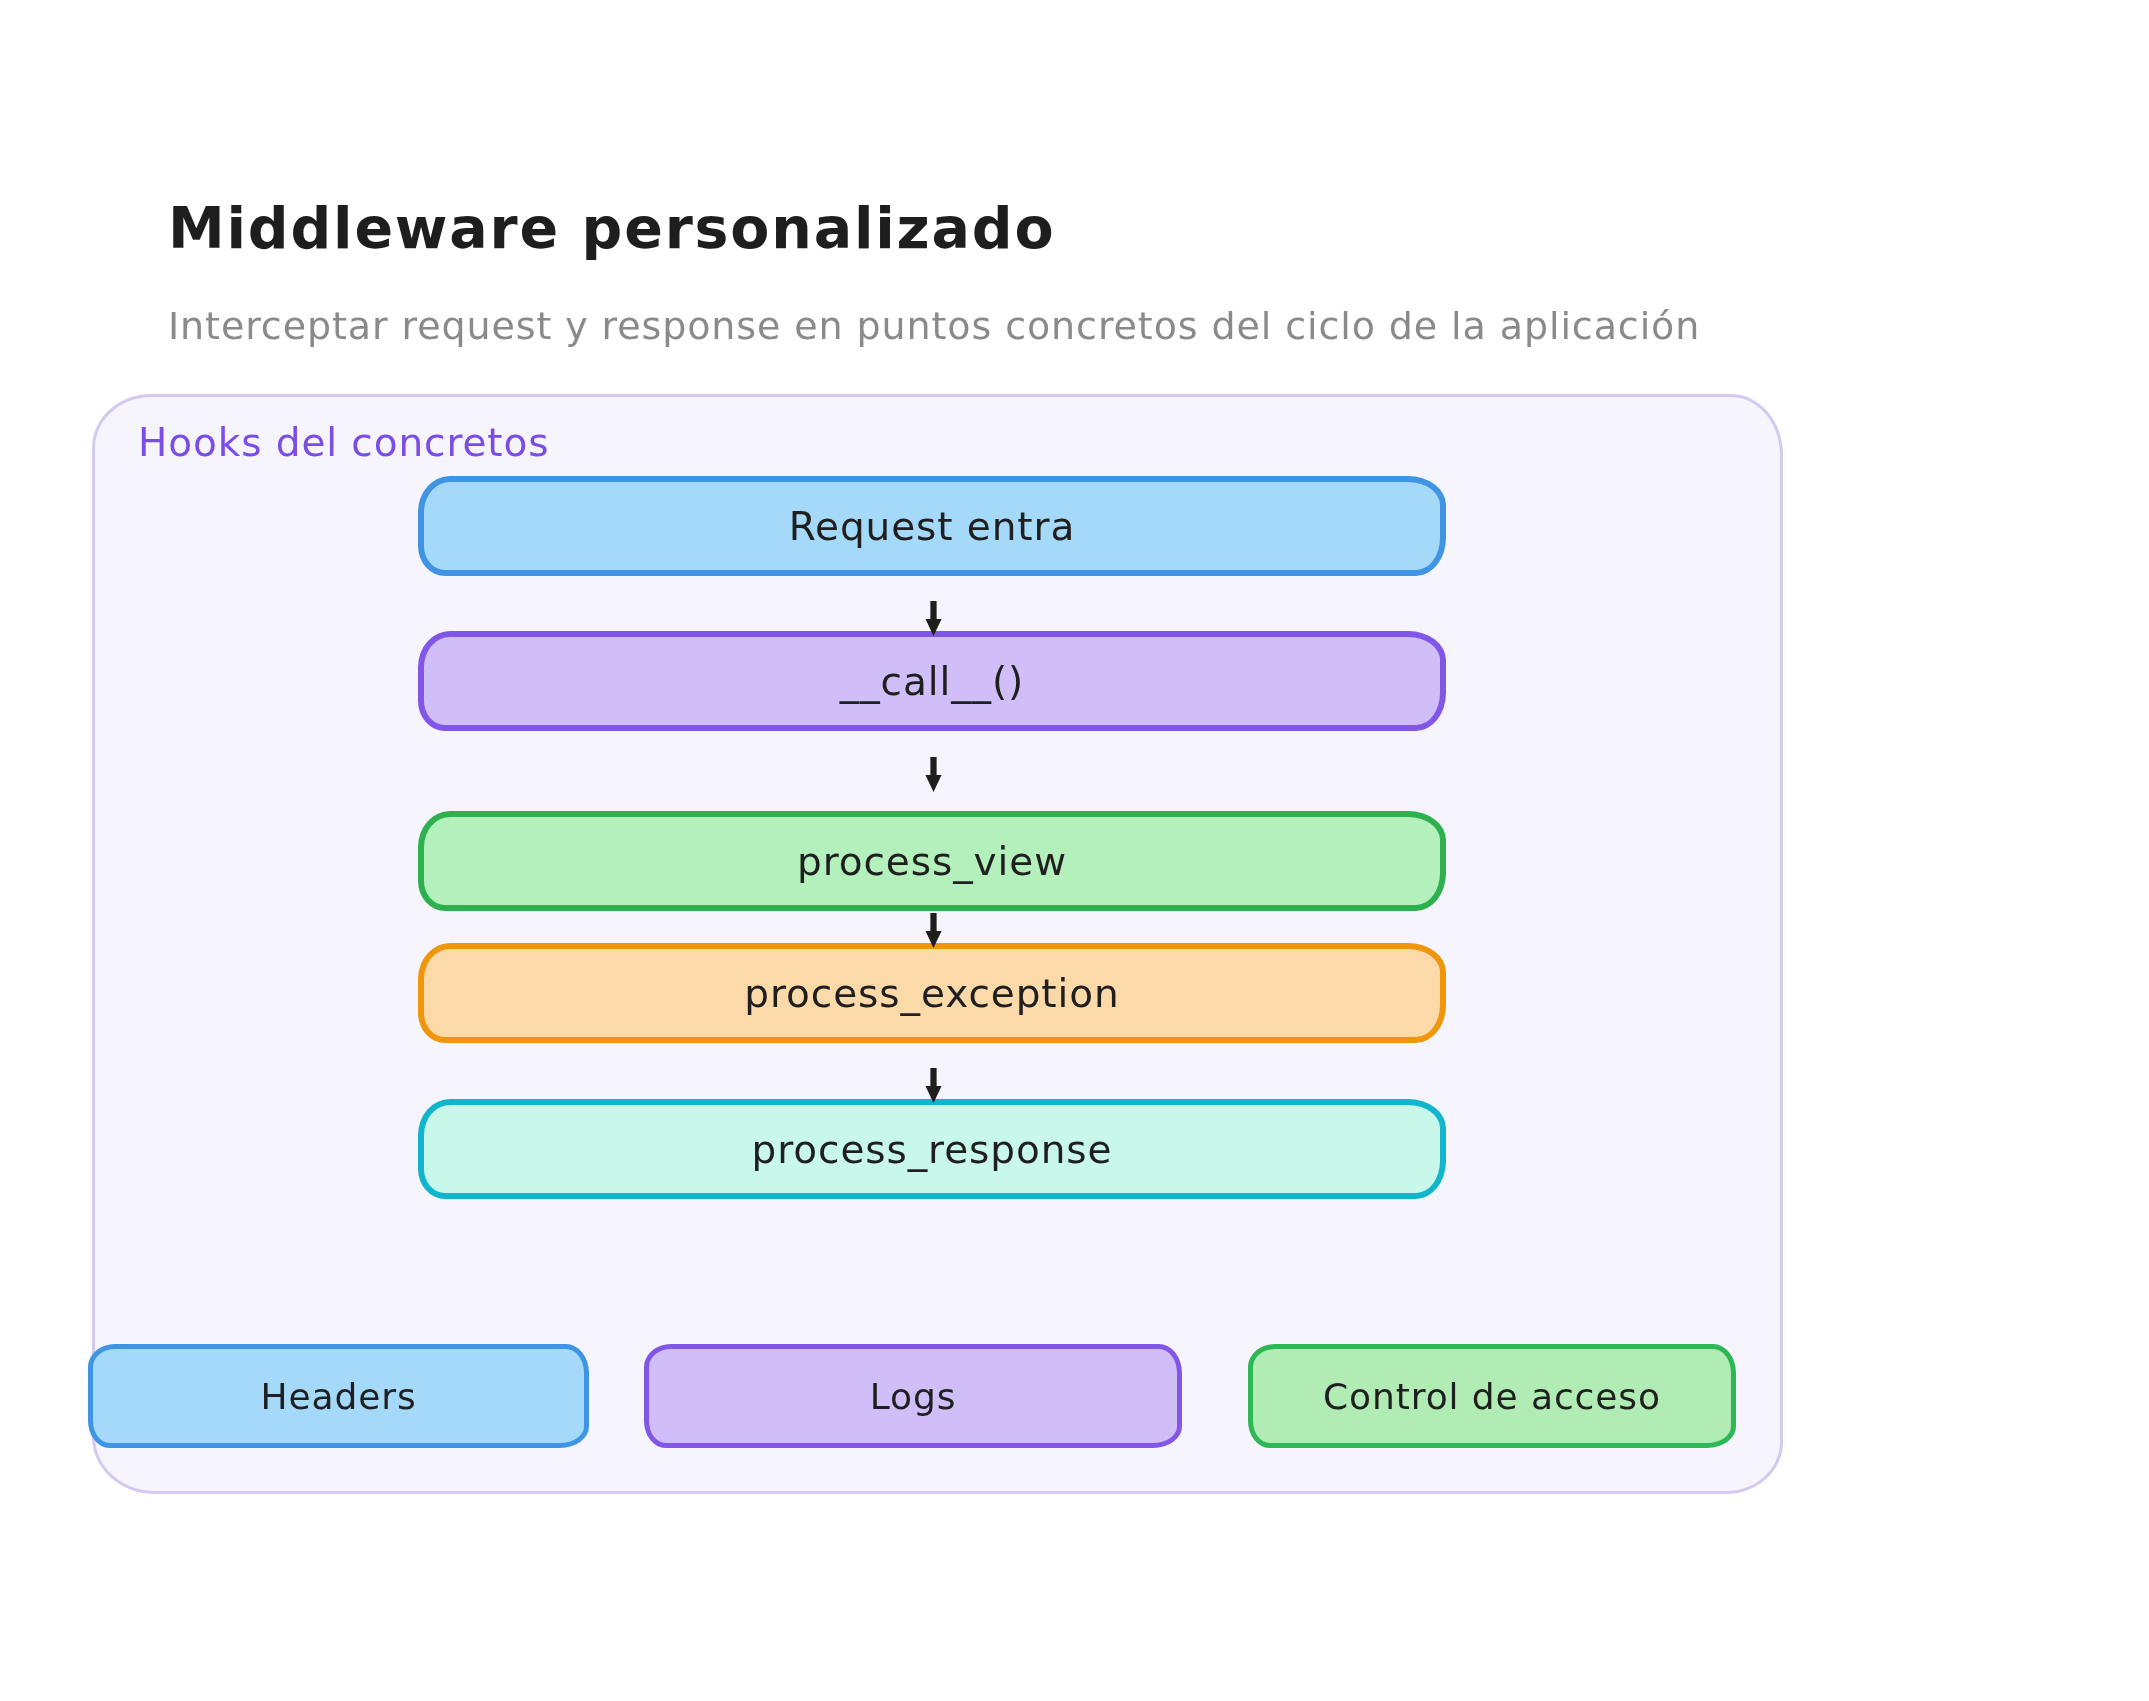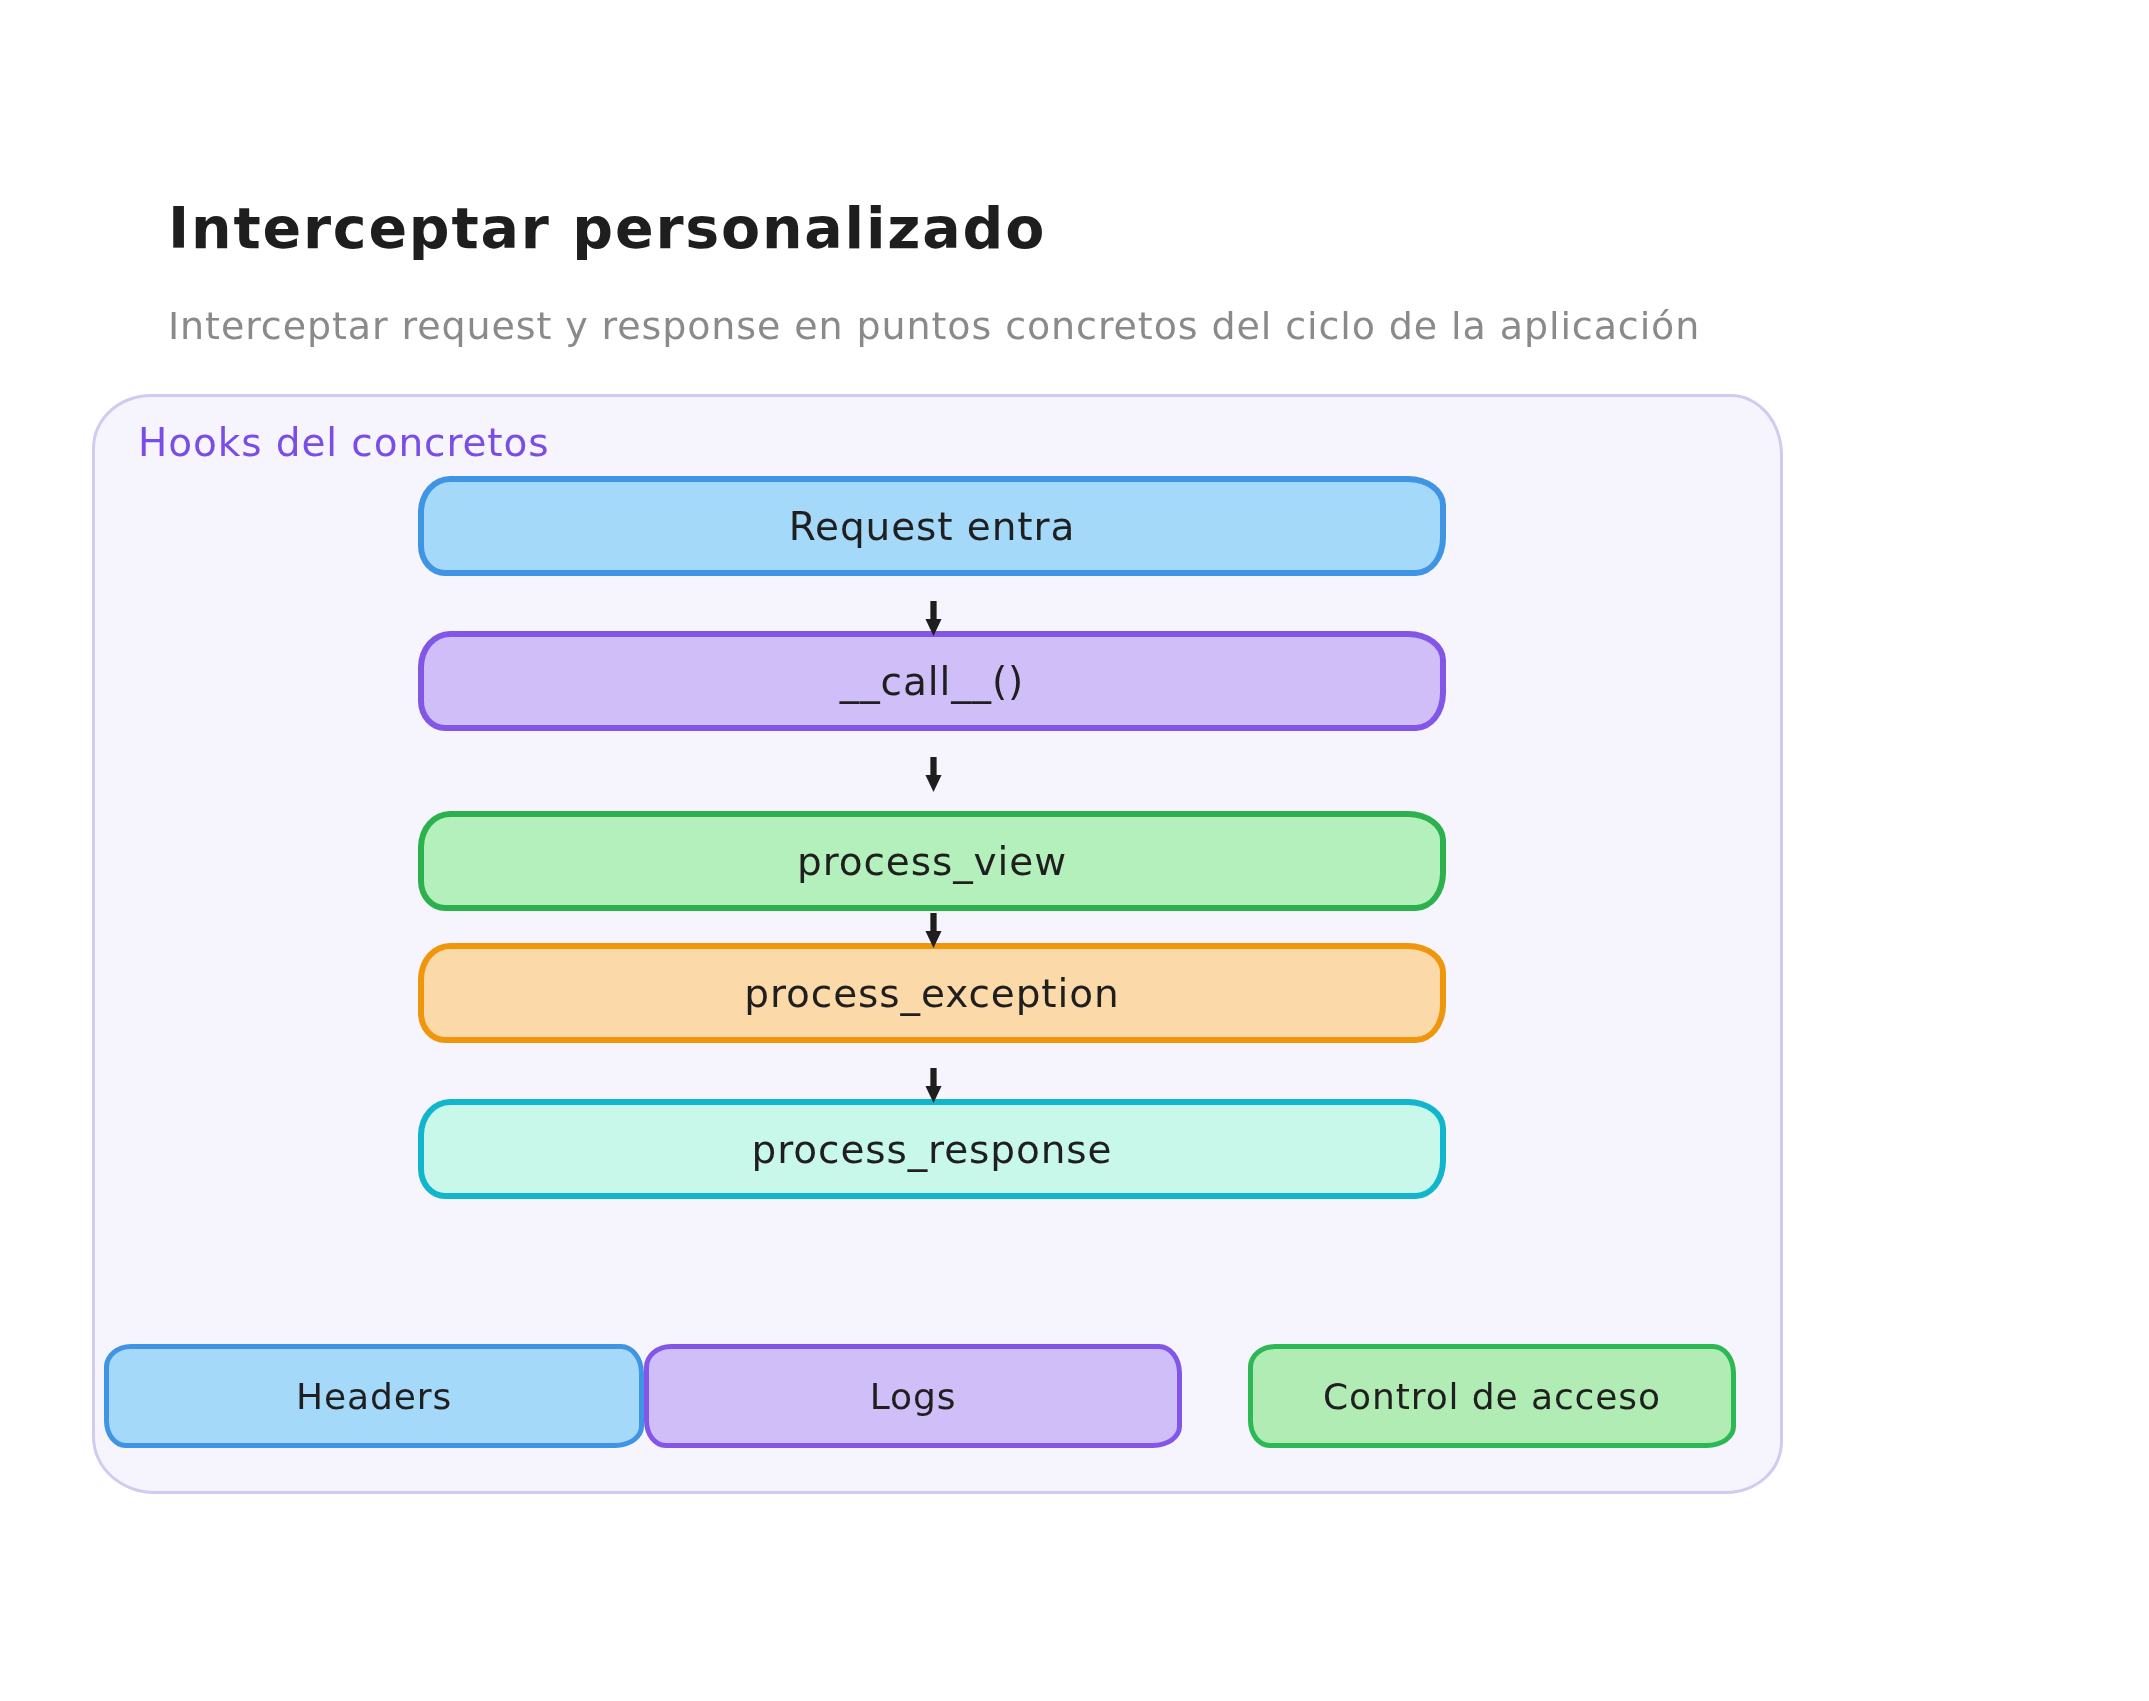--- a/index.html
+++ b/index.html
@@ -56,31 +56,31 @@
   .arrow-pos-1 { top: 757px; }
   .arrow-pos-2 { top: 913px; }
   .arrow-pos-3 { top: 1068px; }
   .tag {
     position: absolute; top: 1344px; height: 104px;
     border: 5.4px solid;
     border-radius: 27px 23px 29px 21.5px / 23px 29px 21.5px 27px;
     display: flex; align-items: center; justify-content: center;
     z-index: 2;
   }
-  .tag-pos-0 { left: 104px;  width: 540px; }
+  .tag-pos-0 { left: 88px;  width: 501px; }
   .tag-pos-1 { left: 644px; width: 538px; text-align: center; }
   .tag-pos-2 { left: 1248px; width: 488px; }
   .tag-label {
     font-size: 36px; color: #1f1f1f; letter-spacing: 0.9px;
   }
 </style>
 </head>
 <body style="background: rgb(255, 255, 255);">
 
-<div class="page-title" style="color: rgb(30, 30, 30);">Interceptar personalizado</div>
+<div class="page-title" style="color: rgb(30, 30, 30);">Middleware personalizado</div>
 
 <div class="page-subtitle" style="color: rgb(138, 138, 138);">Interceptar request y response en puntos concretos del ciclo de la aplicación</div>
 
 <div class="panel" style="background-color: rgb(246, 244, 252); border-color: rgb(212, 201, 241);">
   <div class="panel-label" style="color: rgb(122, 76, 232);">Hooks del concretos</div>
 </div>
 
 <div class="node node-pos-0" style="background-color: rgb(165, 217, 250); border-color: rgb(64, 148, 228);">
   <span class="node-label">Request entra</span>
 </div>

